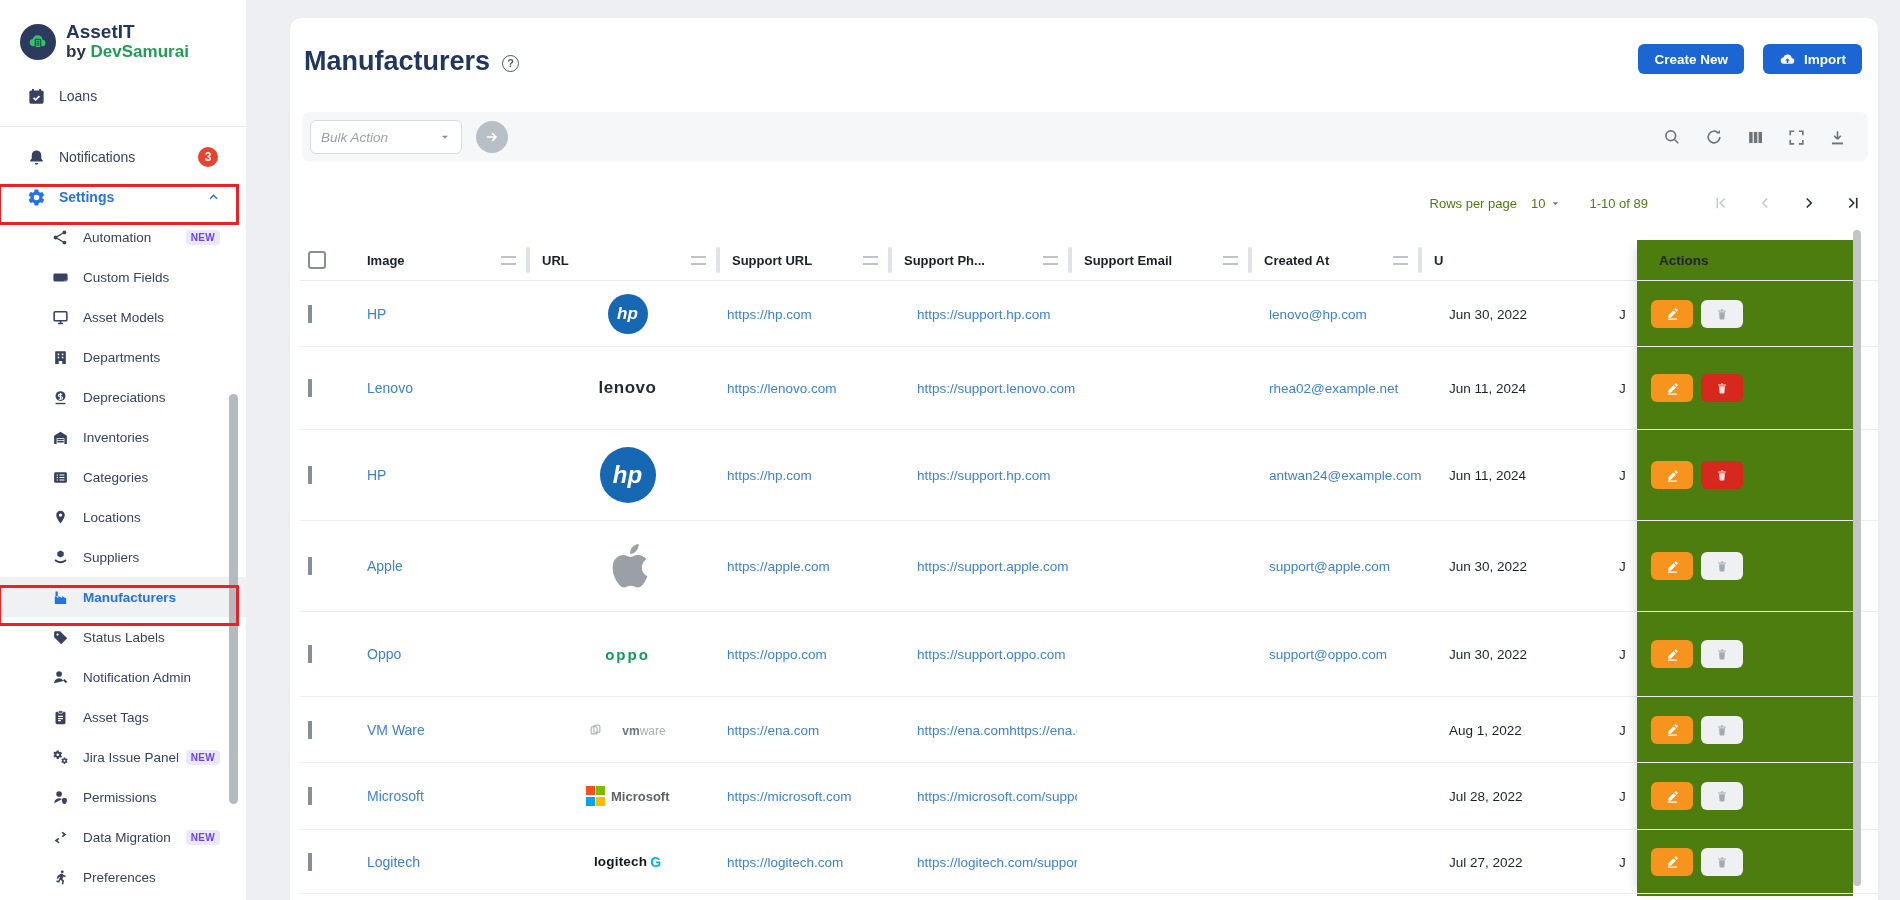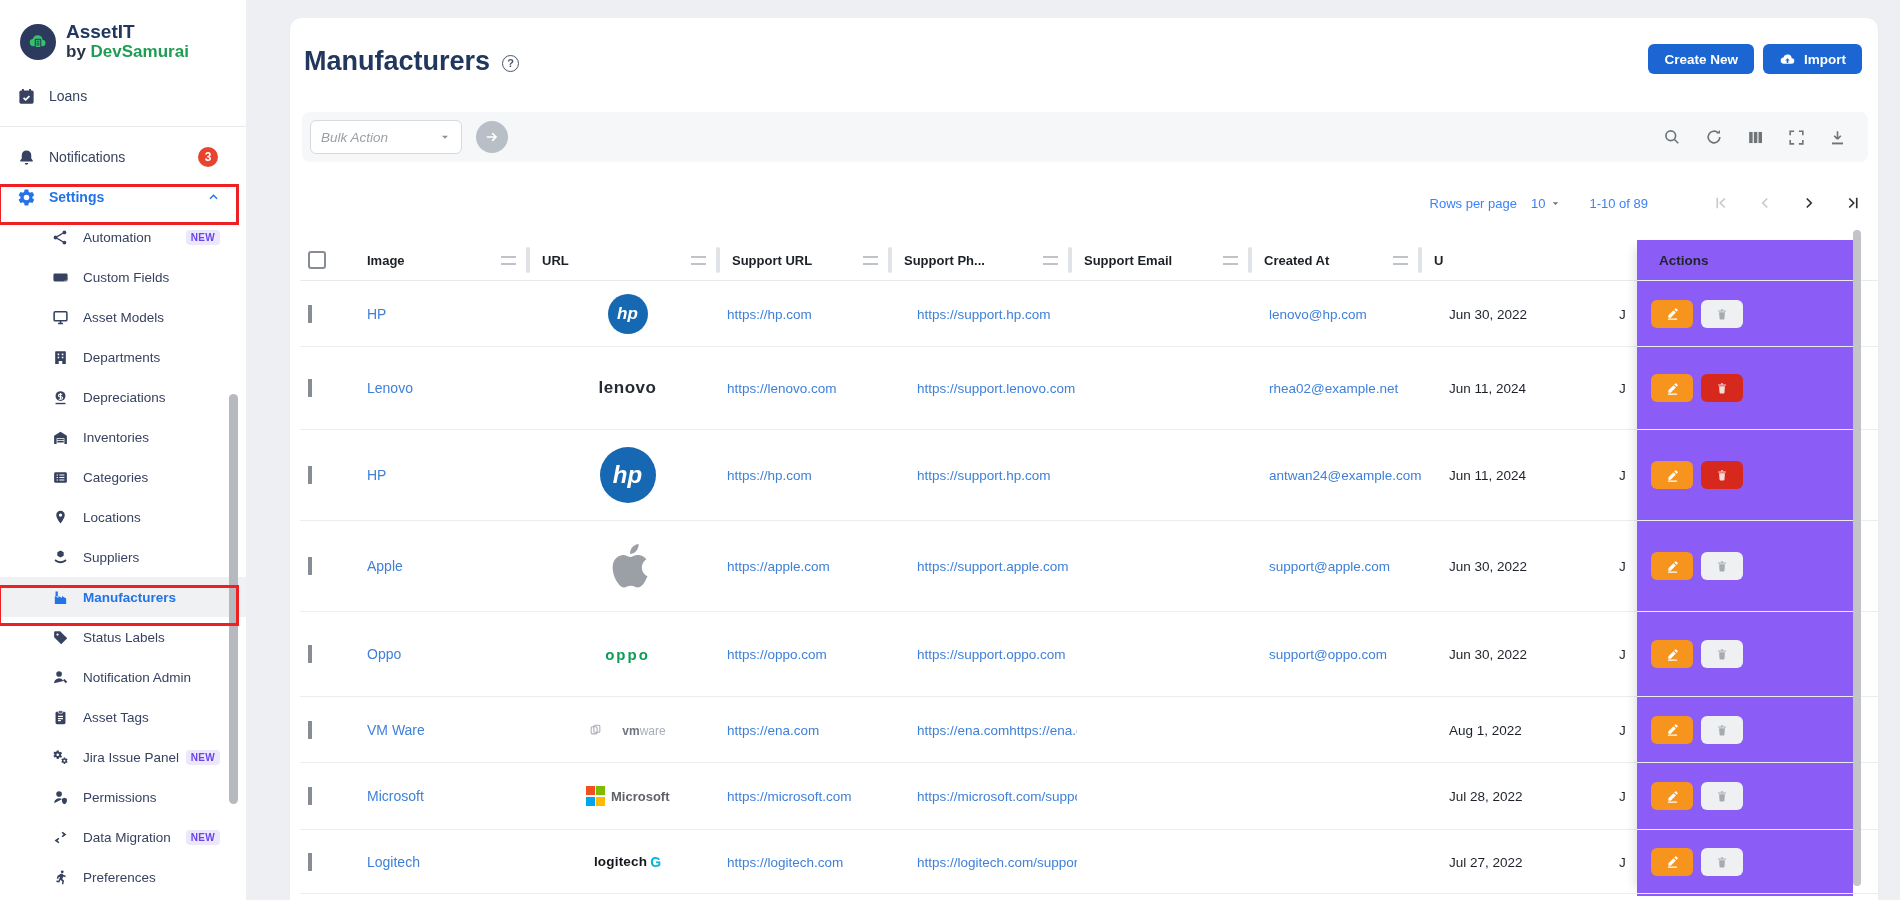--- a/index.html
+++ b/index.html
@@ -14,21 +14,21 @@
   svg{display:block}
 
   
   .sidebar{position:absolute;left:0;top:0;width:246px;height:900px;background:#fff;overflow:hidden;z-index:5}
   .brand{display:flex;align-items:center;gap:10px;padding:22px 0 14px 20px}
   .brand-logo{width:36px;height:36px;border-radius:50%;background:#2c3a5e;display:flex;align-items:center;justify-content:center}
   .brand-name{font-size:19px;font-weight:700;color:var(--navy);line-height:20px}
   .brand-by{font-size:17px;font-weight:700;color:#2b3445}
   .brand-by b{color:var(--green)}
   .nav{display:flex;flex-direction:column}
-  .nav-item{display:flex;align-items:center;height:40px;padding-left:17px;cursor:pointer;color:var(--side-text);font-size:14px;position:relative}
+  .nav-item{display:flex;align-items:center;height:40px;padding-left:27px;cursor:pointer;color:var(--side-text);font-size:14px;position:relative}
   .nav-item .lbl{margin-left:13px;white-space:nowrap}
   .nav-item.sub{padding-left:52px;font-size:13.5px}
   .nav-item.sub .lbl{margin-left:14px}
   .nav-item.parent-active{color:var(--active-blue);font-weight:600}
   .nav-item.selected{color:var(--active-blue);background:#eff1f3;font-weight:600}
   .nav-divider{height:1px;background:#e9ebef;margin:10px 0 10px 0}
   .count-badge{margin-left:auto;margin-right:28px;min-width:20px;height:20px;border-radius:50%;background:var(--notif);color:#fff;font-size:12px;font-weight:700;display:flex;align-items:center;justify-content:center}
   .new-badge{margin-left:auto;margin-right:26px;background:var(--newbg);color:var(--newpurple);font-size:10px;font-weight:700;padding:2px 5px;border-radius:4px;letter-spacing:.3px}
   .chev{margin-left:auto;margin-right:26px;color:var(--active-blue)}
   .side-thumb{position:absolute;left:229px;top:394px;width:9px;height:410px;border-radius:5px;background:#b6b9bd;z-index:6}
@@ -36,32 +36,32 @@
   
   .ann{position:absolute;left:-2px;width:241px;height:41px;border:3px solid var(--annotation);z-index:40;pointer-events:none}
   .ann.settings{top:184px}
   .ann.manufacturers{top:585px}
 
   
   .card{position:absolute;left:290px;top:18px;width:1588px;height:882px;background:#fff;border-radius:12px 12px 0 0;box-shadow:0 1px 2px rgba(20,30,50,.05)}
   .page-head{position:absolute;top:28px;left:14px;display:flex;align-items:center;gap:12px}
   .page-title{font-size:27px;font-weight:700;color:var(--navy)}
   .help{width:17px;height:17px;border:1.6px solid #4b5563;border-radius:50%;color:#4b5563;font-size:11px;font-weight:700;display:flex;align-items:center;justify-content:center;margin-top:3px}
-  .head-actions{position:absolute;top:26px;right:16px;display:flex;gap:9px}
+  .head-actions{position:absolute;top:26px;right:16px;display:flex;gap:19px}
   .btn{height:30px;border-radius:6px;background:var(--accent);color:#fff;font-size:13.5px;font-weight:700;border:none;display:flex;align-items:center;justify-content:center;padding:0 16px;gap:8px;cursor:pointer;font-family:inherit}
 
   .strip{position:absolute;top:94px;left:12px;right:10px;height:50px;background:#f6f7f8;border-radius:8px;display:flex;align-items:center}
   .bulk{margin-left:8px;width:152px;height:34px;background:#fff;border:1px solid #d8dadd;border-radius:6px;display:flex;align-items:center;padding:0 10px;cursor:pointer}
   .bulk .ph{font-style:italic;color:#9aa0a6;font-size:13.5px}
   .bulk .car{margin-left:auto;color:#8a9097}
   .go-btn{margin-left:14px;width:32px;height:32px;border-radius:50%;background:#b9bfc7;border:none;display:flex;align-items:center;justify-content:center;cursor:pointer}
   .tool-icons{margin-left:auto;margin-right:21px;display:flex;gap:22px;align-items:center;color:#6f7478}
   .tool-icons .ticon{cursor:pointer}
 
-  .pager{position:absolute;top:168px;right:16px;height:34px;display:flex;align-items:center;color:#3b82f6;font-size:13px}
+  .pager{position:absolute;top:168px;right:16px;height:34px;display:flex;align-items:center;color:#4d7c0f;font-size:13px}
   .pager .rp-lbl{margin-right:14px}
   .pager .rp-val{display:flex;align-items:center;gap:5px;cursor:pointer;margin-right:28px}
   .pager .range{margin-right:38px}
   .pager .pbtn{margin-left:26px;cursor:pointer;color:#2d3138}
   .pager .pbtn.disabled{color:#c7cacd;cursor:default}
 
   
   .tablewrap{position:absolute;top:222px;left:10px;right:0;bottom:0;overflow:hidden}
   .thead{display:flex;height:41px;align-items:center;border-bottom:1px solid var(--border)}
   .hcell{display:flex;align-items:center;height:100%;font-size:13px;font-weight:700;color:#1c2127;padding-left:12px}
@@ -87,21 +87,21 @@
   .ms-grid i{display:block}
   .ms-txt{font-size:13px;font-weight:600;color:#5f6368}
   .vm-logo{display:flex;align-items:center;gap:20px;color:#8d939c}
   .vm-txt b{color:#6f7580;font-weight:700;font-size:12px}
   .vm-txt span{color:#a9aeb6;font-weight:400;font-size:12px}
   .lg-logo{display:flex;align-items:center;gap:3px}
   .lg-txt{font-weight:800;font-size:13.5px;color:#14181c;letter-spacing:.2px}
   .lg-g{font-weight:800;font-size:14px;color:#00b3e3}
 
   
-  .actions-panel{position:absolute;top:222px;right:25px;width:216px;bottom:4px;background:#8b5cf6;box-shadow:-9px 0 10px -8px rgba(25,35,50,.16);z-index:10}
+  .actions-panel{position:absolute;top:222px;right:25px;width:216px;bottom:4px;background:#4d7c0f;box-shadow:-9px 0 10px -8px rgba(25,35,50,.16);z-index:10}
   .actions-head{height:41px;display:flex;align-items:center;padding-left:22px;font-size:13.5px;font-weight:700;color:#1f242b;border-bottom:1px solid var(--border)}
   .arow{display:flex;align-items:center;gap:8px;padding-left:14px;border-bottom:1px solid #ebedef}
   .abtn{width:42px;height:28px;border:none;border-radius:6px;display:flex;align-items:center;justify-content:center;cursor:pointer}
   .abtn.edit{background:var(--edit);color:#fff}
   .abtn.del-danger{background:var(--danger);color:#f6ddda}
   .abtn.del-muted{background:#eef0f2;color:#a6abb2}
   .vthumb{position:absolute;right:17px;top:212px;width:8px;height:656px;border-radius:4px;background:#c2c4c8;z-index:12}
 </style>
 </head>
 <body>

